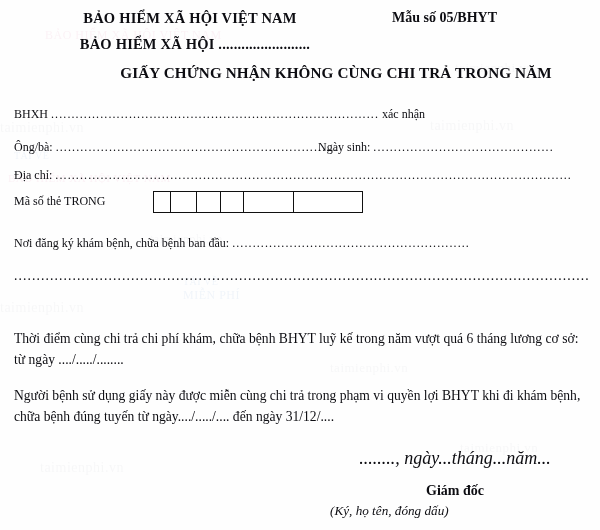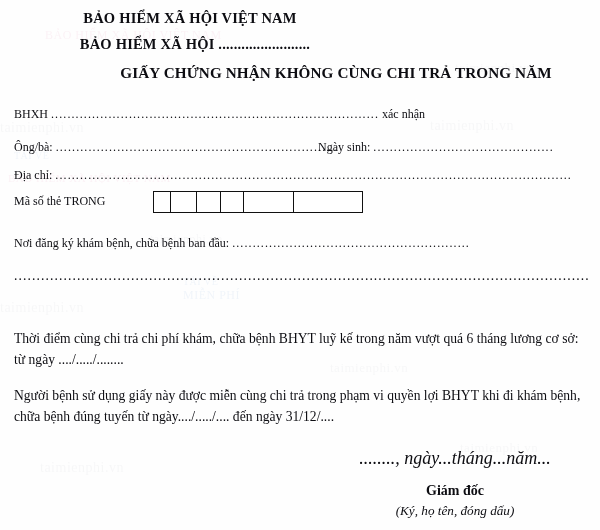--- a/index.html
+++ b/index.html
@@ -135,21 +135,20 @@
     width: 250px;
     text-align: center;
     font-weight: bold;
     font-size: 14px;
   }
   .sig-note {
     position: absolute;
     left: 330px;
     top: 503px;
     width: 250px;
-    text-align: center;
     font-style: italic;
     font-size: 13.2px;
   }
 </style>
 </head>
 <body>
 
 <div id="page">
 
   <div id="wm-layer">
@@ -166,20 +165,21 @@
       <div class="wm wm-gray" style="left: 455px; top: 60px; font-size: 13px;">taimienphi.vn</div>
       <div class="wm wm-gray" style="left: 40px; top: 460px; font-size: 14px;">taimienphi.vn</div>
       <div class="wm wm-gray" style="left: 460px; top: 440px; font-size: 13px;">taimienphi.vn</div>
       <div class="wm wm-gray" style="left: 330px; top: 360px; font-size: 13px;">taimienphi.vn</div>
     </div>
 
   <div class="hdr-org">BẢO HIỂM XÃ HỘI VIỆT NAM</div>
 
   <div class="hdr-org-sub">BẢO HIỂM XÃ HỘI ........................</div>
 
+  <div class="hdr-form-no">Mẫu số 05/BHYT</div>
 
   <div class="doc-title">GIẤY CHỨNG NHẬN KHÔNG CÙNG CHI TRẢ TRONG NĂM</div>
 
   <div class="line" style="left:14px; top:107px;">
     <span>BHXH</span>
     <span class="dots">................................................................................</span>
     <span>xác nhận</span>
   </div>
 
   <div class="line" style="left:14px; top:140px;">

